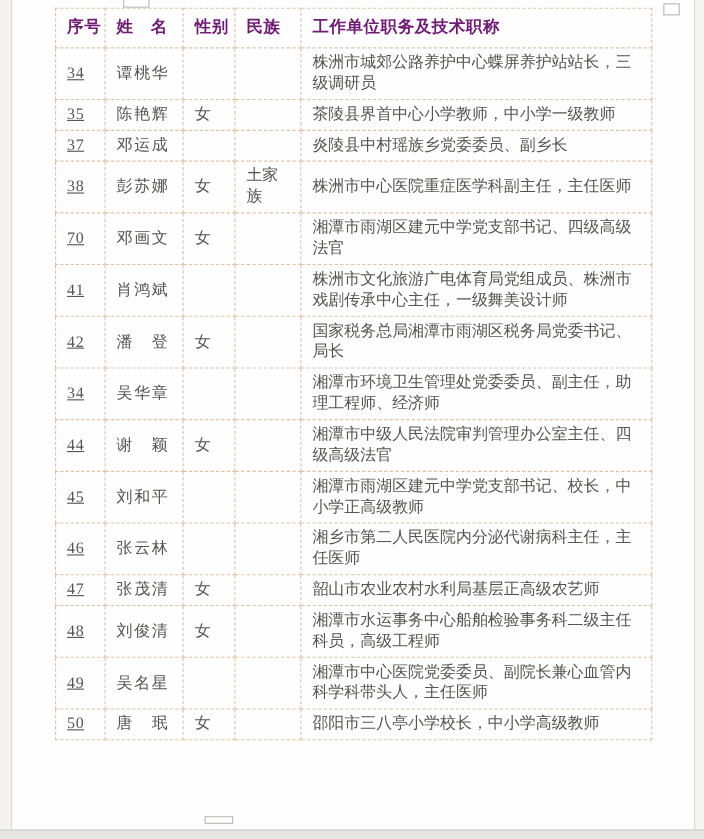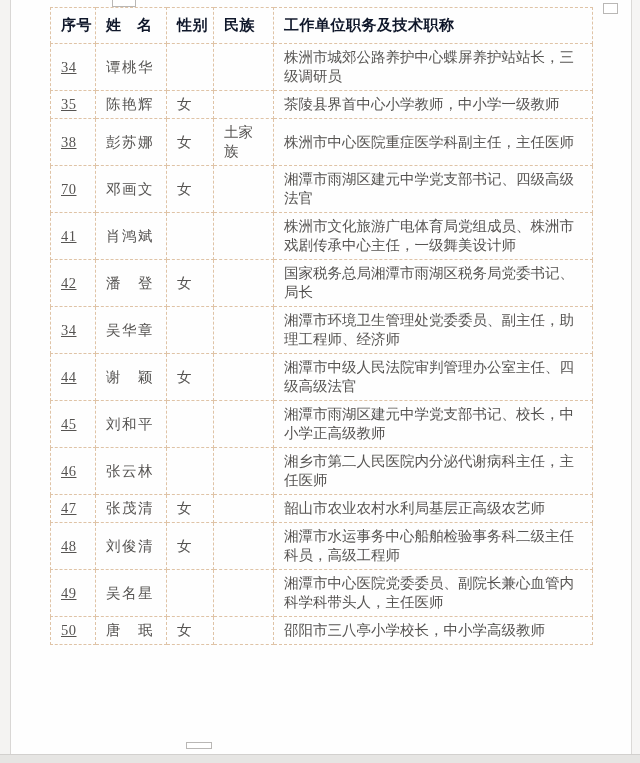--- a/index.html
+++ b/index.html
@@ -23,21 +23,21 @@
   table.awards th, table.awards td{
     border:1px dashed #dfc3a6;
     vertical-align:middle;
     font-size:14.5px;line-height:19px;
     color:#565452;
     padding:4px 6px 4px 10px;
     word-break:break-all;
     overflow:hidden;
   }
   table.awards th{
-    font-weight:bold;color:#0f172a;font-size:15px;
+    font-weight:bold;color:#701a75;font-size:15px;
     padding-top:8px;padding-bottom:8px;text-align:left;
     letter-spacing:0.5px;white-space:nowrap;
   }
   td.c-no, th.h-no{padding-left:13px;}
   td.c-no{font-size:14px;letter-spacing:0.5px;text-decoration:underline;}
   td.c-name{letter-spacing:1.5px;white-space:nowrap;}
   td.c-position{padding-right:8px;}
 </style>
 </head>
 <body>
@@ -75,20 +75,27 @@
       <td class="c-gender"></td>
       <td class="c-ethnicity"></td>
       <td class="c-position">株洲市城郊公路养护中心蝶屏养护站站长，三级调研员</td>
     </tr>
         <tr>
       <td class="c-no">35</td>
       <td class="c-name">陈艳辉</td>
       <td class="c-gender">女</td>
       <td class="c-ethnicity"></td>
       <td class="c-position">茶陵县界首中心小学教师，中小学一级教师</td>
+    </tr>
+        <tr>
+      <td class="c-no">37</td>
+      <td class="c-name">邓运成</td>
+      <td class="c-gender"></td>
+      <td class="c-ethnicity"></td>
+      <td class="c-position">炎陵县中村瑶族乡党委委员、副乡长</td>
     </tr>
         <tr>
       <td class="c-no">38</td>
       <td class="c-name">彭苏娜</td>
       <td class="c-gender">女</td>
       <td class="c-ethnicity">土家族</td>
       <td class="c-position">株洲市中心医院重症医学科副主任，主任医师</td>
     </tr>
         <tr>
       <td class="c-no">70</td>

